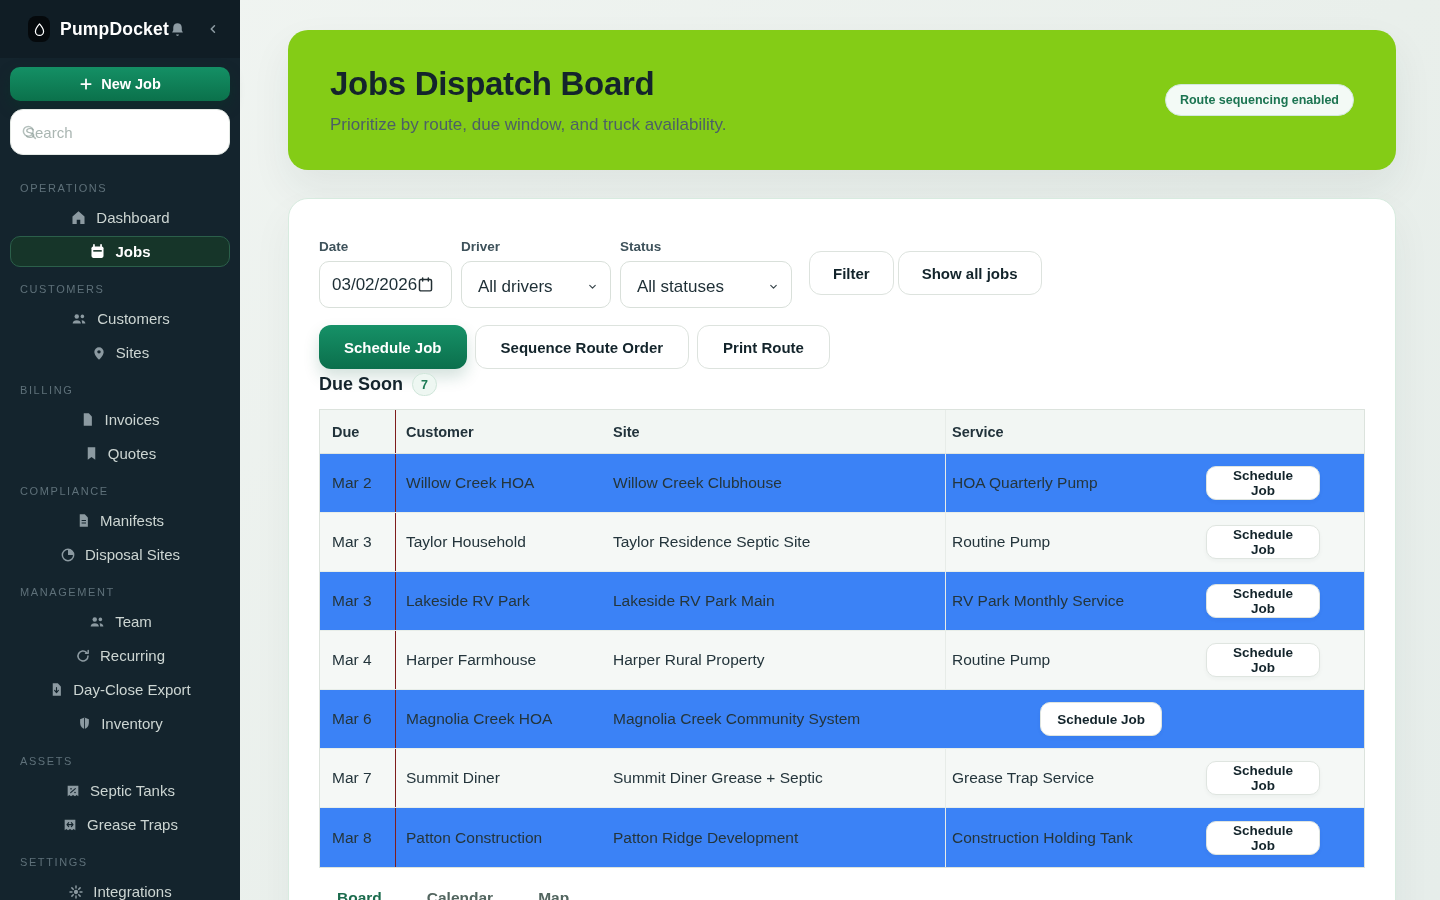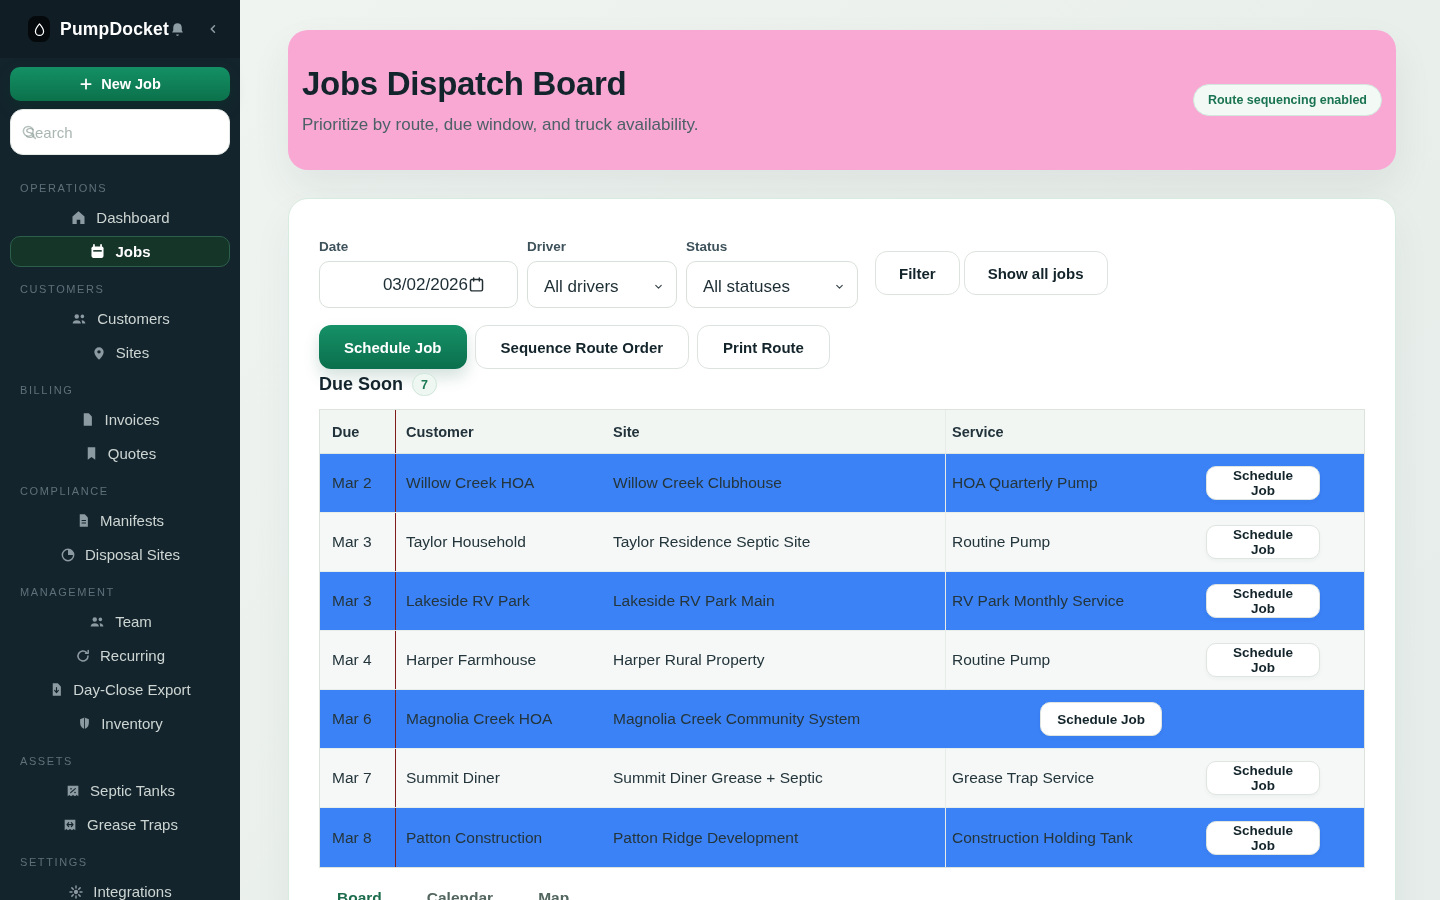--- a/index.html
+++ b/index.html
@@ -44,21 +44,21 @@
     height:31px; margin:0 10px 3px; display:flex; align-items:center; justify-content:center; gap:9px;
     border-radius:10px; font-size:15px; color:#ccd5d2; cursor:pointer; border:1px solid transparent;
   }
   .nav-item .nico{ color:#8c9aa1; display:flex; }
   .nav-item.active{ background:#163529; border-color:#2b5f4a; color:#ffffff; font-weight:700;text-align:right; }
   .nav-item.active .nico{ color:#ffffff; }
 
   
   .main{ flex:1; padding:30px 48px 0; }
   .header-card{
-    background:#f9a8d4; border-radius:20px; height:140px; padding:0 14px;
+    background:#84cc16; border-radius:20px; height:140px; padding:0 42px;
     display:flex; align-items:center; justify-content:space-between;
     box-shadow:0 18px 40px rgba(23,62,50,.07);
   }
   .page-title{ font-size:33px; font-weight:800; color:#14242c; letter-spacing:-.3px; }
   .page-sub{ margin-top:12px; font-size:17px; color:#4c6066; }
   .route-badge{
     font-size:12.5px; font-weight:700; color:#1b7451; background:#f3faf6;
     border:1px solid #d2e8dc; border-radius:16px; padding:8px 14px; white-space:nowrap;
   }
 
@@ -68,21 +68,21 @@
     box-shadow:0 18px 40px rgba(23,62,50,.05);
   }
 
   
   .filter-row{ display:flex; align-items:flex-end; gap:9px; }
   .field-label{ font-size:13.5px; font-weight:600; color:#3e525b; margin-bottom:7px; }
   .control{
     height:47px; border:1px solid #d9e0da; border-radius:10px; background:#fff;
     display:flex; align-items:center; font-size:17px; color:#1d2e35; cursor:pointer;
   }
-  .date-control{ width:199px; padding:0 32px; justify-content:flex-end; }
+  .date-control{ width:133px; padding:0 12px; justify-content:flex-start; }
   .select-control{ padding:4px 12px 0 16px; justify-content:space-between; }
   .select-driver{ width:150px; }
   .select-status{ width:172px; }
   .btn{
     height:44px; border-radius:12px; border:1px solid #dde3de; background:#fff; cursor:pointer;
     font-family:inherit; font-size:15px; font-weight:700; color:#13242b; padding:0 23px;
   }
   .filter-row .btn{ margin-bottom:13px; }
   .btn-filter{ margin-left:8px; }
   .btn-show-all{ margin-left:-5px; }

